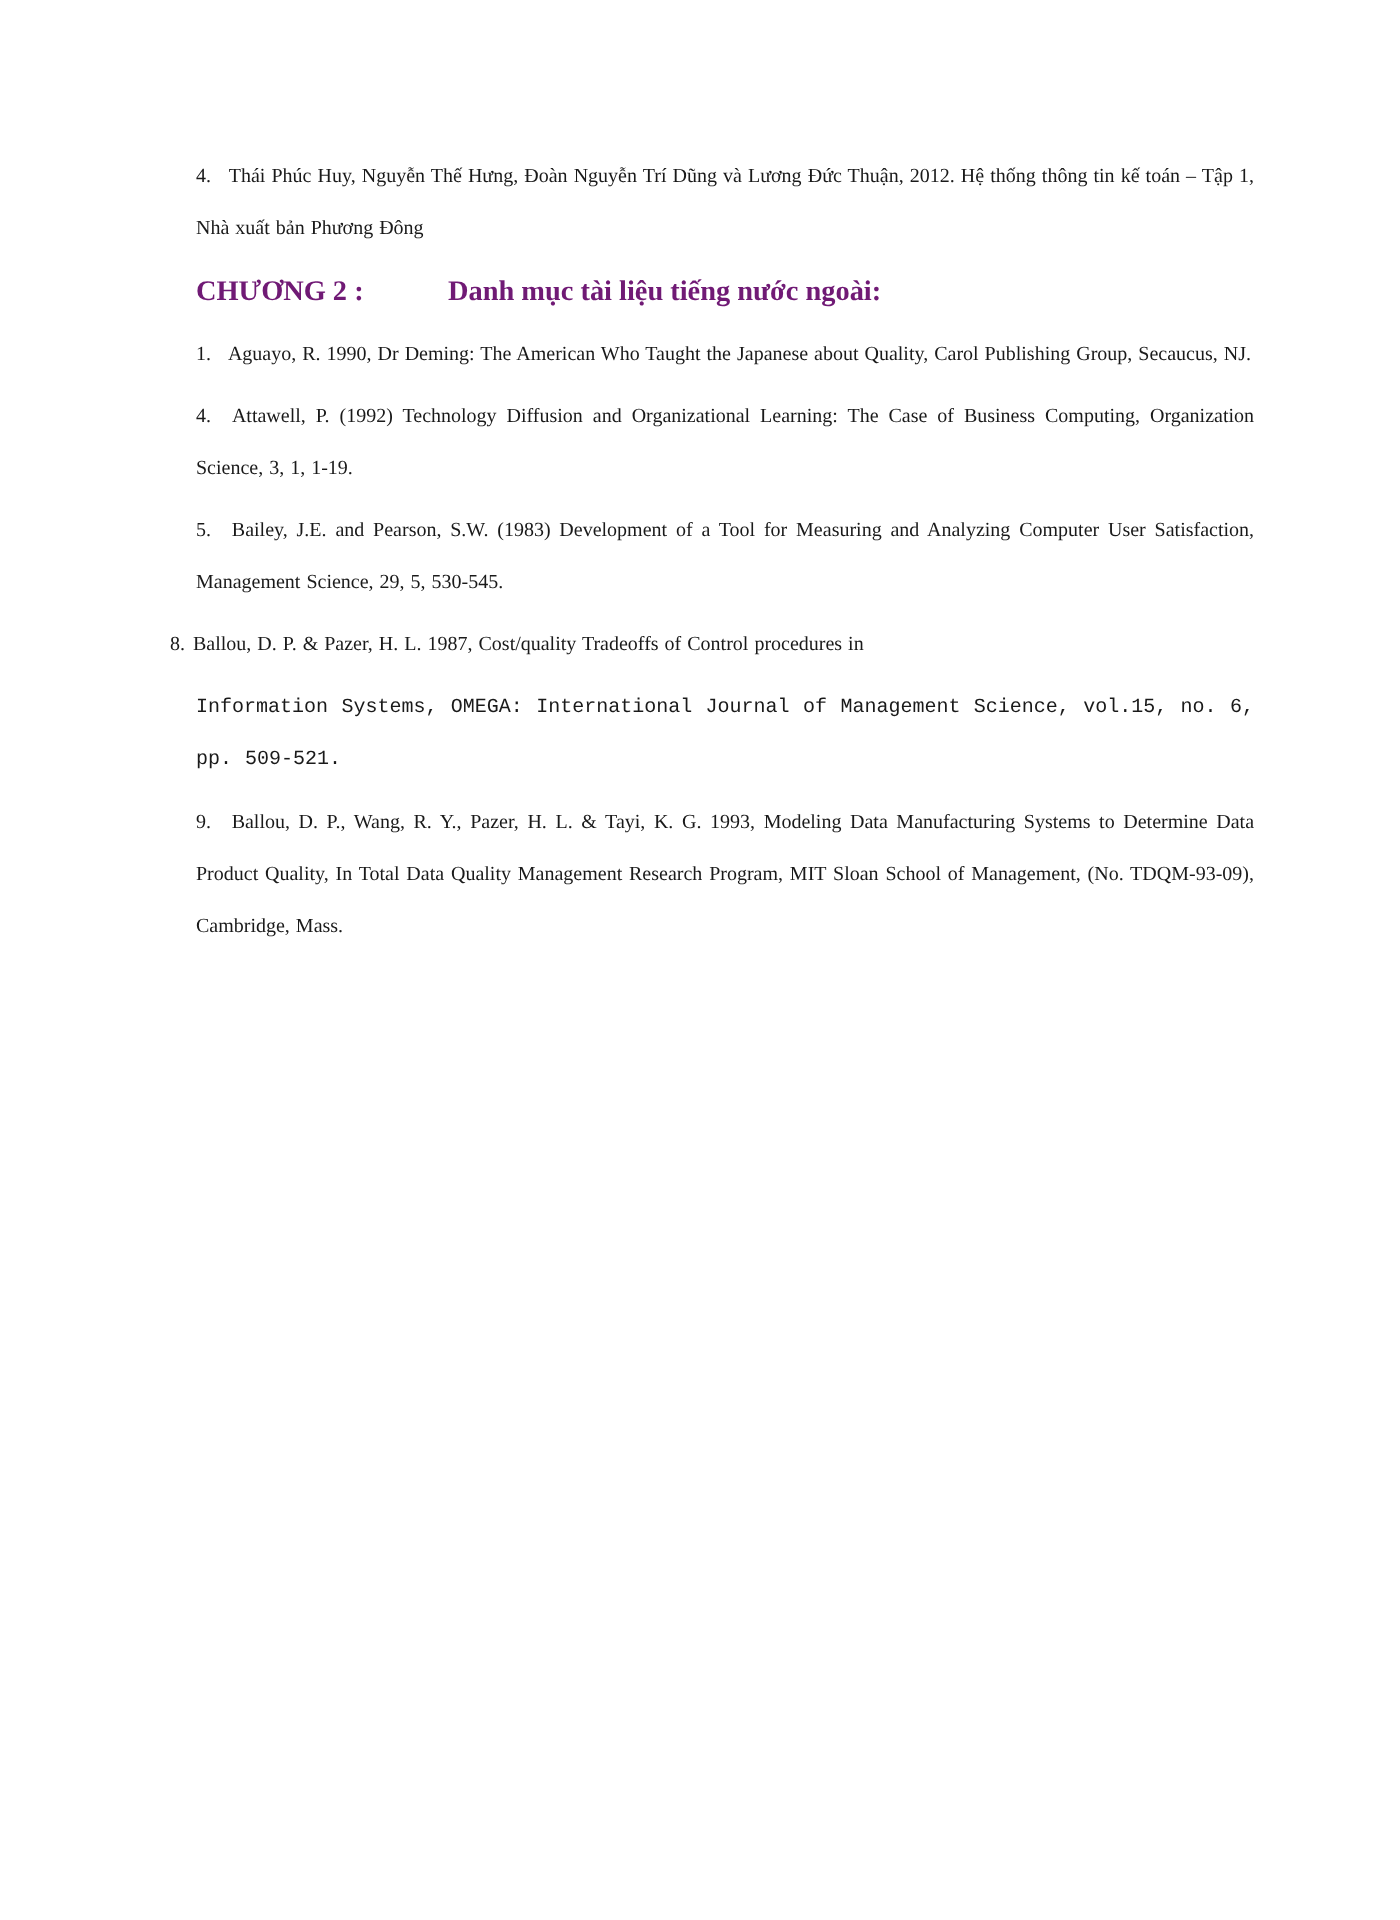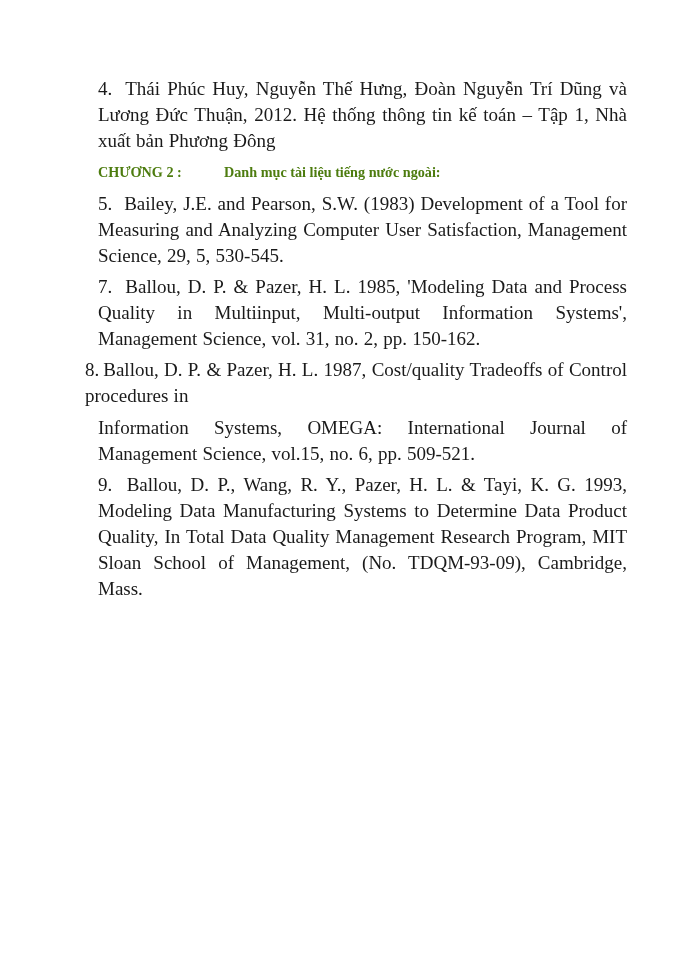--- a/index.html
+++ b/index.html
@@ -7,70 +7,74 @@
     .page {
       position: absolute; left: 0; top: 0; width: 700px; height: 960px;
       background: #ffffff;
       font-family: "Liberation Serif", "DejaVu Serif", serif;
       color: #1a1a1a;
     }
     .content {
       position: absolute; left: 98px; top: 76px; width: 529px;
     }
     .ref {
-      font-size: 19px;
+      font-size: 10px;
       line-height: 26px;
       text-align: justify;
       text-align-last: left;
       margin: 0 0 5px 0;
       word-spacing: 0.5px;
     }
     .ref .num { margin-right: 6px; }
     .heading {
       font-size: 14.2px;
       line-height: 26px;
-      color: #4d7c0f;
+      color: #701a75;
       font-weight: bold;
       margin: 2px 0 6px 0;
       white-space: pre;
     }
     .heading .h-label { display: inline-block; width: 126px; }
     .ref.hanging {
       margin-left: -13px;
     }
     .ref.hanging .first-line { display: block; line-height: 26px; margin-bottom: 6px; font-family: Liberation Serif, serif; }
-    .ref.hanging .rest { display: block; padding-left: 13px; }
+    .ref.hanging .rest { display: block; padding-left: 13px; font-family: Liberation Mono, monospace; }
   </style>
 </head>
 <body>
 
 <div class="page">
   <div class="content">
 
     <p class="ref">
       <span class="num">4.</span>
       <span>Thái Phúc Huy, Nguyễn Thế Hưng, Đoàn Nguyễn Trí Dũng và Lương Đức Thuận, 2012. Hệ thống thông tin kế toán – Tập 1, Nhà xuất bản Phương Đông</span>
     </p>
 
 
     <div class="heading"><span class="h-label">CHƯƠNG 2 :</span><span>Danh mục tài liệu tiếng nước ngoài:</span></div>
 
+    <p class="ref">
+      <span class="num">1.</span>
+      <span>Aguayo, R. 1990, Dr Deming: The American Who Taught the Japanese about Quality, Carol Publishing Group, Secaucus, NJ.</span>
+    </p>
 
 
+    <p class="ref">
+      <span class="num">4.</span>
+      <span>Attawell, P. (1992) Technology Diffusion and Organizational Learning: The Case of Business Computing, Organization Science, 3, 1, 1-19.</span>
+    </p>
 
     <p class="ref">
       <span class="num">5.</span>
       <span>Bailey, J.E. and Pearson, S.W. (1983) Development of a Tool for Measuring and Analyzing Computer User Satisfaction, Management Science, 29, 5, 530-545.</span>
     </p>
 
 
-    <p class="ref">
-      <span class="num">7.</span>
-      <span>Ballou, D. P. &amp; Pazer, H. L. 1985, 'Modeling Data and Process Quality in Multiinput, Multi-output Information Systems', Management Science, vol. 31, no. 2, pp. 150-162.</span>
-    </p>
 
     <p class="ref hanging">
       <span class="first-line"><span class="num" style="margin-right:4px">8.</span><span>Ballou, D. P. &amp; Pazer, H. L. 1987, Cost/quality Tradeoffs of Control procedures in</span></span>
       <span class="rest">Information Systems, OMEGA: International Journal of Management Science, vol.15, no. 6, pp. 509-521.</span>
     </p>
 
     <p class="ref">
       <span class="num">9.</span>
       <span>Ballou, D. P., Wang, R. Y., Pazer, H. L. &amp; Tayi, K. G. 1993, Modeling Data Manufacturing Systems to Determine Data Product Quality, In Total Data Quality Management Research Program, MIT Sloan School of Management, (No. TDQM-93-09), Cambridge, Mass.</span>
     </p>

